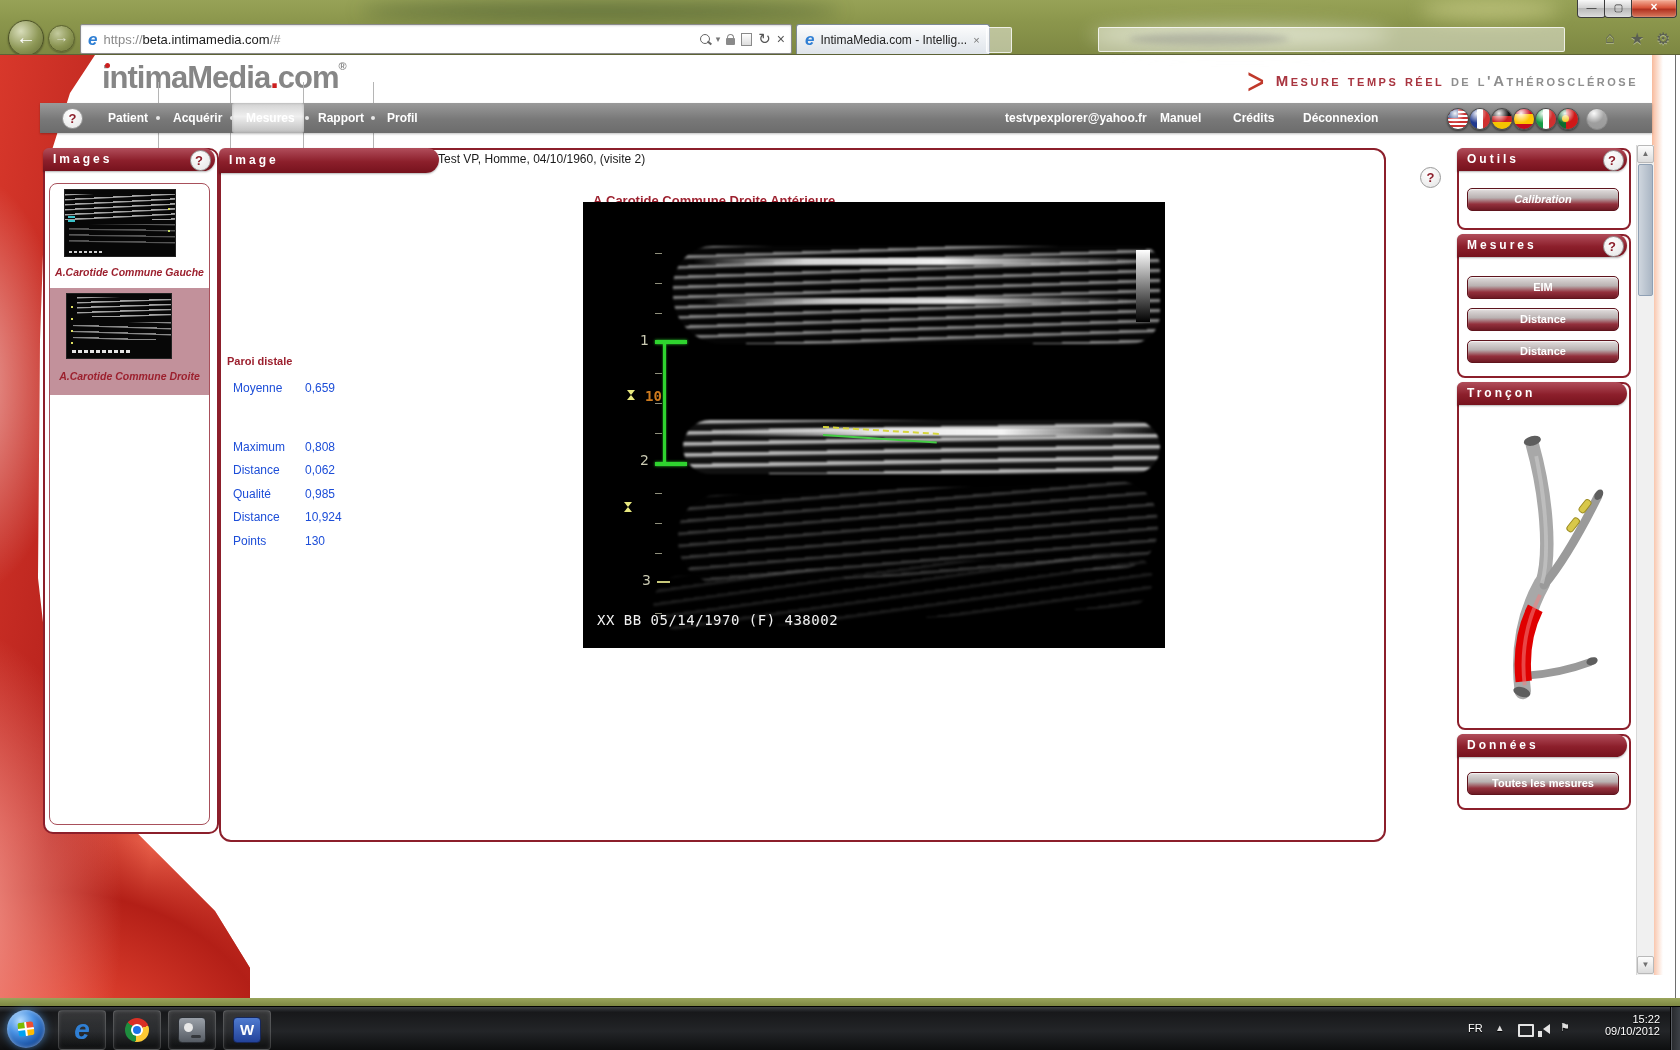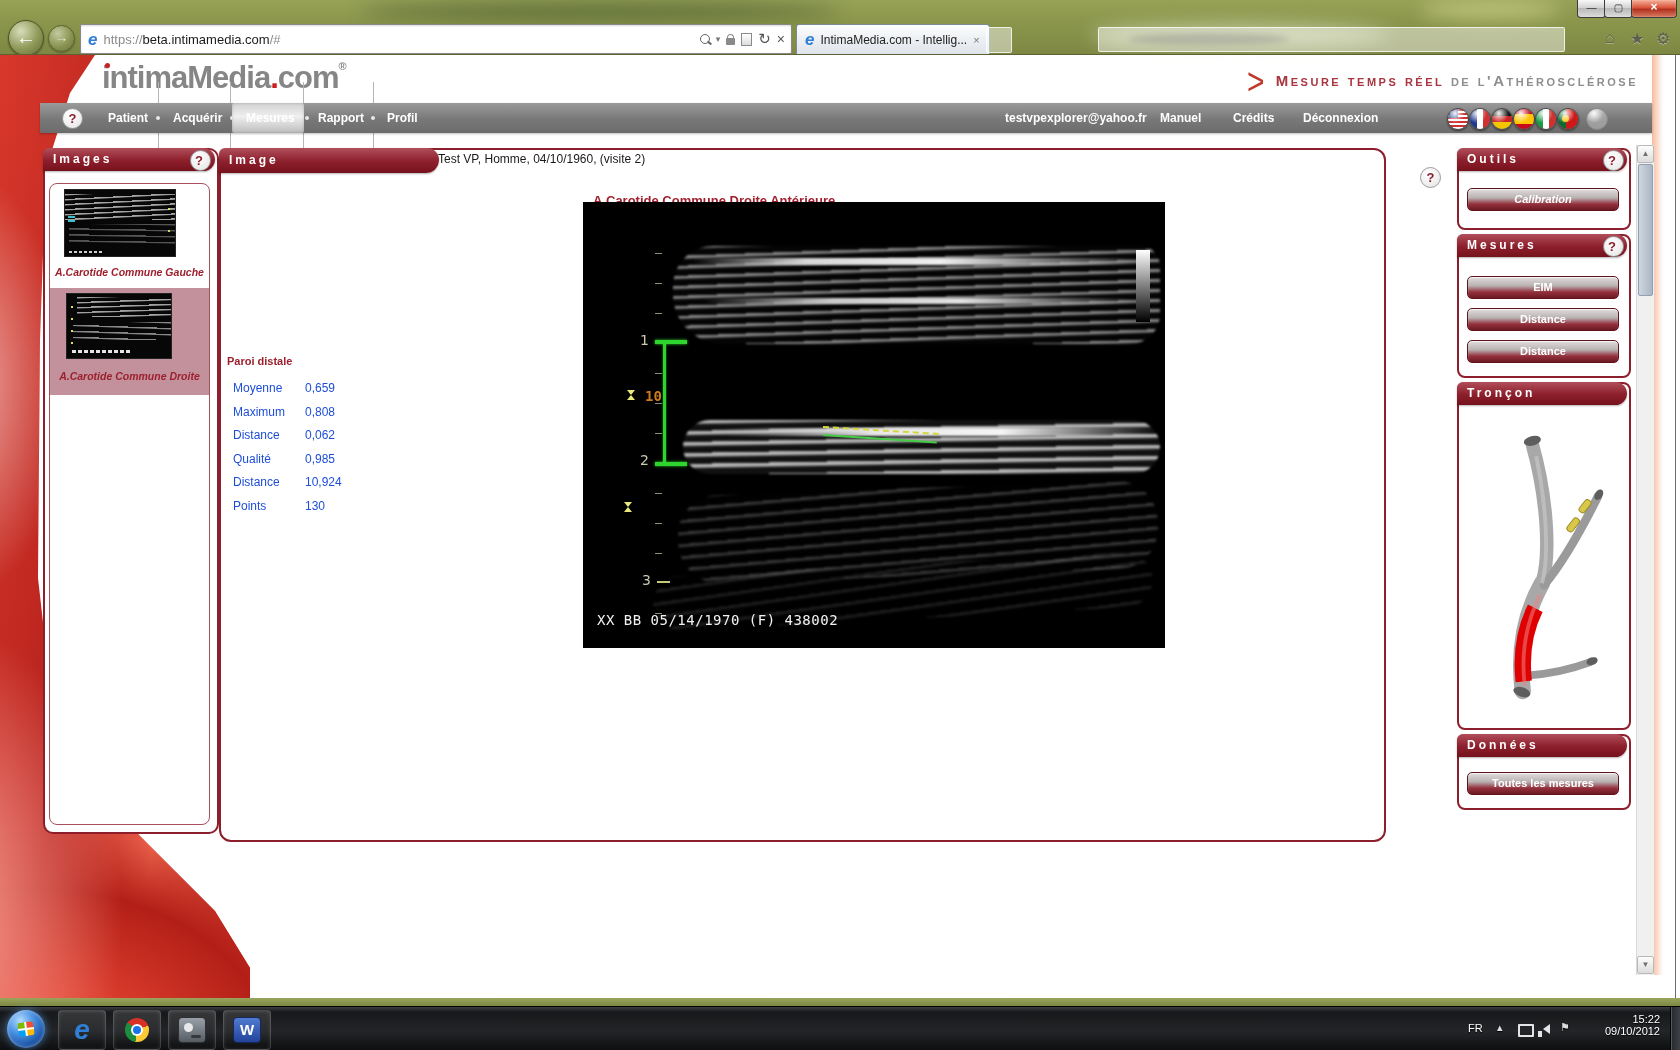--- a/index.html
+++ b/index.html
@@ -274,21 +274,21 @@
     <span>Image</span>
   </div>
   <div class="abs" style="left:438px;top:152px;font-size:12px;color:#1a1a1a;">Test VP, Homme, 04/10/1960, (visite 2)</div>
   <div class="abs help" style="left:1420px;top:167px;">?</div>
 
   <div class="abs redtxt" style="left:593px;top:193px;font-size:13px;">A.Carotide Commune Droite Antérieure</div>
 
   <div class="abs redtxt" style="left:227px;top:355px;font-size:11px;">Paroi distale</div>
   <div class="abs" style="left:233px;top:377px;width:170px;font-size:12px;color:#1d4ed8;line-height:23.5px;">
     <div><span style="display:inline-block;width:72px;">Moyenne</span><span>0,659</span></div>
-    <div><span style="display:inline-block;width:72px;">Maximum</span><span>0,808</span></div>
+    <div><span style="display:inline-block;width:72px;margin-top:35px;">Maximum</span><span>0,808</span></div>
     <div><span style="display:inline-block;width:72px;">Distance</span><span>0,062</span></div>
     <div><span style="display:inline-block;width:72px;">Qualité</span><span>0,985</span></div>
     <div><span style="display:inline-block;width:72px;">Distance</span><span>10,924</span></div>
     <div><span style="display:inline-block;width:72px;">Points</span><span>130</span></div>
   </div>
 
   <div class="abs usbox" style="left:583px;top:202px;width:582px;height:446px;">
 
     <div class="streak" style="left:90px;top:44px;width:487px;height:98px;border-radius:40px 20px 30px 50px;
          background:repeating-linear-gradient(178deg,rgba(205,205,205,.65) 0 2px,rgba(35,35,35,.15) 4px 10px);"></div>

